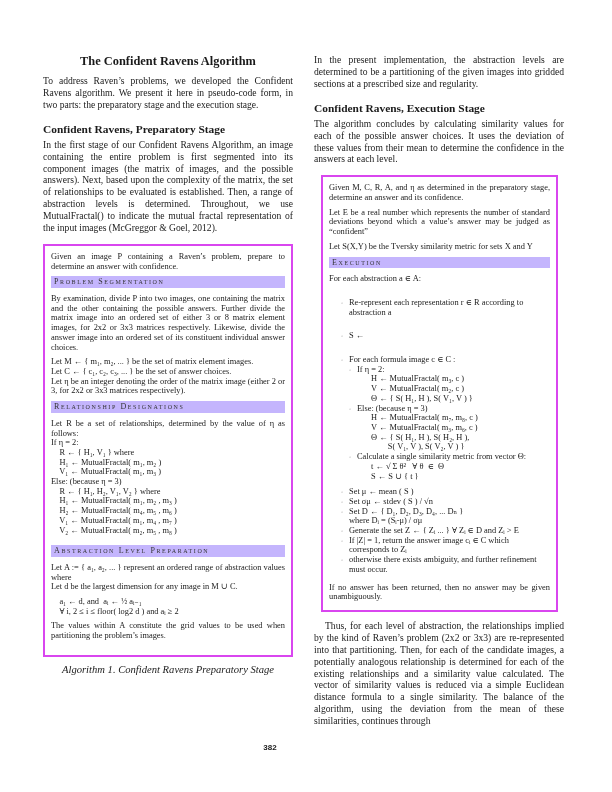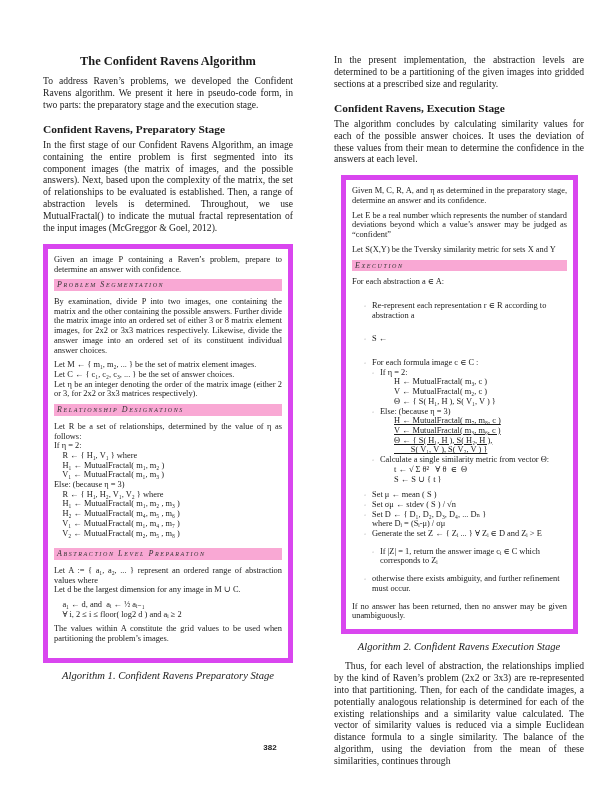--- a/index.html
+++ b/index.html
@@ -1,27 +1,27 @@
 <!DOCTYPE html>
 <html><head>
 <meta charset="utf-8">
 <style>
   html, body { margin:0; padding:0; background:#ffffff; }
   body { width:612px; height:792px; position:relative; overflow:hidden;
          font-family:"Liberation Serif", "DejaVu Serif", serif; color:#1a1a1a; }
   .col { position:absolute; top:54px; width:250px; }
   .col-left { left:43px; }
-  .col-right { left:334px; width:250px; }
+  .col-right { left:314px; width:250px; }
   .title { font-weight:bold; font-size:12.4px; text-align:center; margin:0 0 6px 0; }
   .h2 { font-weight:bold; font-size:11.4px; margin:12px 0 4px 0; }
   p.body { font-size:9.6px; line-height:11.9px; text-align:justify; margin:0; }
   p.indent { text-indent:11px; }
-  .box { border:5px solid #d946ef; padding:6px 6px 6px 6px; font-size:8.4px; line-height:9.7px; }
+  .box { border:2px solid #d946ef; padding:6px 6px 6px 6px; font-size:8.4px; line-height:9.7px; }
   .box p { margin:0 0 5px 0; text-align:justify; }
-  .sect { background:#f9a8d4; font-style:italic; font-size:8px; letter-spacing:1.6px;
+  .sect { background:#c4b5fd; font-size:8px; letter-spacing:1.6px;
           padding:1px 3px; margin:2px 0 6px 0; font-variant:small-caps; color:#333; }
   .code { margin:0 0 5px 0; white-space:pre; font-size:8.4px; line-height:9.7px; }
   .caption { font-style:italic; font-size:10.6px; text-align:center; margin:7px 0 0 0; }
   ul.steps { list-style:none; margin:0 0 4px 12px; padding:0; }
   ul.steps li { position:relative; padding-left:8px; margin:14px 0 3px 0; }
   ul.steps li::before { content:"\25E6"; position:absolute; left:0; color:#888; font-size:6px; top:1px; }
   .pre { white-space:pre; }
   .pageno { position:absolute; top:743px; left:0; width:540px; text-align:center;
             font-family:"Liberation Sans", sans-serif; font-size:8px; font-weight:bold; }
 </style>
@@ -81,41 +81,40 @@
         <span>For each formula image c ∈ C :</span>
         <ul class="steps" style="margin-left:0;">
           <li style="margin:0;">
             <span>If η = 2:</span>
             <div class="code" style="margin:0 0 0 14px;">H ← MutualFractal( m₃, c )
 V ← MutualFractal( m₂, c )
 Θ ← { S( H₁, H ), S( V₁, V ) }</div>
           </li>
           <li style="margin:0;">
             <span>Else: (because η = 3)</span>
-            <div class="code" style="margin:0 0 0 14px;text-decoration:underline;">H ← MutualFractal( m₇, m₈, c )
+            <div class="code" style="margin:0 0 0 14px;">H ← MutualFractal( m₇, m₈, c )
 V ← MutualFractal( m₃, m₆, c )
 Θ ← { S( H₁, H ), S( H₂, H ),
         S( V₁, V ), S( V₂, V ) }</div>
           </li>
           <li style="margin:0;">
             <span>Calculate a single similarity metric from vector Θ:</span>
             <div class="code" style="margin:0 0 0 14px;">t ← √ Σ θ²   ∀ θ  ∈  Θ
 S ← S ∪ { t }</div>
           </li>
         </ul>
       </li>
     </ul>
     <ul class="steps" style="margin-top:6px;">
       <li style="margin:0;">Set μ ← mean ( S )</li>
       <li style="margin:0;">Set σμ ← stdev ( S ) / √n</li>
       <li style="margin:0; white-space:pre-line;">Set D ← { D₁, D₂, D₃, D₄, ... Dₙ }
 where Dᵢ = (Sᵢ-μ) / σμ</li>
       <li style="margin:0;">Generate the set Z ← { Zᵢ ... } ∀ Zᵢ ∈ D and Zᵢ &gt; E</li>
-      <li style="margin:8px;">If |Z| = 1, return the answer image cᵢ ∈ C which corresponds to Zᵢ</li>
+      <li style="margin:0;">If |Z| = 1, return the answer image cᵢ ∈ C which corresponds to Zᵢ</li>
       <li style="margin:0;">otherwise there exists ambiguity, and further refinement must occur.</li>
     </ul>
     <p style="margin-top:8px; margin-bottom:2px;">If no answer has been returned, then no answer may be given unambiguously.</p>
   </div>
-  <div class="caption">Algorithm 2. Confident Ravens Execution Stage</div>
   <p class="body indent" style="margin-top:8px;">Thus, for each level of abstraction, the relationships implied by the kind of Raven’s problem (2x2 or 3x3) are re-represented into that partitioning.  Then, for each of the candidate images, a potentially analogous relationship is determined for each of the existing relationships and a similarity value calculated.  The vector of similarity values is reduced via a simple Euclidean distance formula to a single similarity.  The balance of the algorithm, using the deviation from the mean of these similarities, continues through</p>
 </div>
 
 <div class="pageno">382</div>
 
 </body></html>

